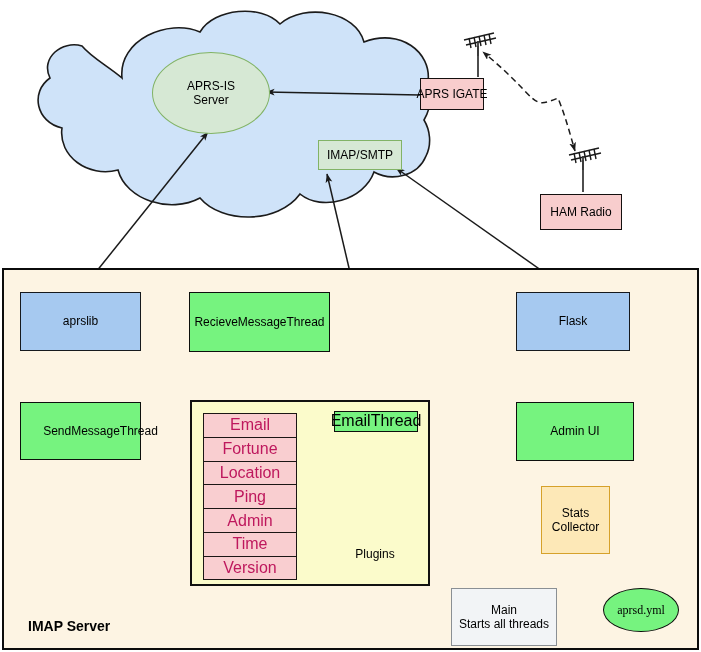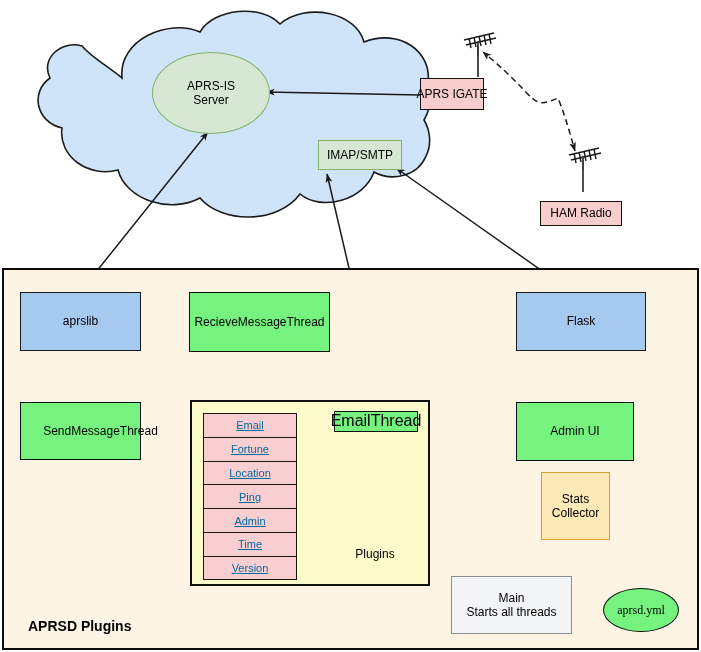--- a/index.html
+++ b/index.html
@@ -96,23 +96,22 @@
   }
   .plugin-row {
     box-sizing: border-box;
     height: 23.8px;
     background: #f9ced0;
     border: 1px solid #1b1615;
     border-bottom: none;
     display: flex;
     align-items: center;
     justify-content: center;
-    font-size: 11px;
-    color: #0369a1;
-    text-decoration: underline;
+    font-size: 16px;
+    color: #be185d;
   }
   .plugin-row:last-child { border-bottom: 1px solid #1b1615; }
 
   .ellipse-label { white-space: pre-line; }
   .cloud-path { fill:#cfe3f9; stroke:#1b1b1b; stroke-width:1.6; }
   .edge { stroke:#1a1a1a; stroke-width:1.5; fill:none; }
   .edge-dash { stroke:#1a1a1a; stroke-width:1.5; fill:none; stroke-dasharray:6 4; }
   .antenna { stroke:#1a1a1a; stroke-width:1.4; fill:none; }
   .mast { stroke:#3a3a3a; stroke-width:1.8; }
 </style>
@@ -193,69 +192,69 @@
     <line class="edge" x1="300" y1="421" x2="331" y2="421" marker-end="url(#arrow)" marker-start="url(#arrowStart)"></line>
 
     <line class="edge" x1="575" y1="352" x2="575" y2="401" marker-end="url(#arrow)" marker-start="url(#arrowStart)"></line>
 
     <line class="edge" x1="575" y1="485" x2="575" y2="462" marker-end="url(#arrow)"></line>
 
     <line class="edge" x1="604" y1="610" x2="573" y2="610" marker-end="url(#arrow)"></line>
   </svg>
 
   <div id="server-panel"></div>
-  <div id="server-label">APRSD Plugins</div>
+  <div id="server-label">IMAP Server</div>
 
   <div class="node fill-palegreen ellipse-label" style="left:152px; top:52px; width:118px; height:82px; border-radius:50%;">
     <span style="white-space:pre-line;">APRS-IS
 Server</span>
   </div>
 
   <div class="node fill-palegreen" style="left:286px; top:140px; width:84px; height:30px;margin-left:32px;">
     <span>IMAP/SMTP</span>
   </div>
 
   <div class="node fill-pink" style="left:420px; top:78px; width:64px; height:32px;">
     <span>APRS IGATE</span>
   </div>
 
-  <div class="node fill-pink" style="left:540px; top:201px; width:82px; height:25px;justify-content:center;">
+  <div class="node fill-pink" style="left:540px; top:194px; width:82px; height:36px;justify-content:center;">
     <span>HAM Radio</span>
   </div>
 
   <div class="node fill-blue" style="left:20px; top:292px; width:121px; height:59px;">
     <span>aprslib</span>
   </div>
 
   <div class="node fill-green" style="left:189px; top:292px; width:141px; height:60px;">
     <span>RecieveMessageThread</span>
   </div>
 
   <div class="node fill-green" style="left:20px; top:402px; width:121px; height:58px;padding-left:40px;">
     <span>SendMessageThread</span>
   </div>
 
   <div class="node fill-green" style="left:334px; top:411px; width:84px; height:21px; font-size:16px; z-index:7;">
     <span>EmailThread</span>
   </div>
 
-  <div class="node fill-blue" style="left:516px; top:292px; width:130px; height:59px;">
+  <div class="node fill-blue" style="left:516px; top:292px; width:114px; height:59px;">
     <span>Flask</span>
   </div>
 
   <div class="node fill-green" style="left:516px; top:402px; width:118px; height:59px;">
     <span>Admin UI</span>
   </div>
 
-  <div class="node fill-tan" style="left:541px; top:472px; width:69px; height:68px;">
+  <div class="node fill-tan" style="left:541px; top:486px; width:69px; height:68px;">
     <span style="white-space:pre-line;">Stats
 Collector</span>
   </div>
 
-  <div class="node fill-gray" style="left:451px; top:576px; width:121px; height:58px;">
+  <div class="node fill-gray" style="left:451px; top:588px; width:106px; height:58px;">
     <span style="white-space:pre-line;">Main
 Starts all threads</span>
   </div>
 
   <div class="node fill-ellipse-green" style="left:603px; top:588px; width:76px; height:44px;">
     <span>aprsd.yml</span>
   </div>
 
   <div id="plugins-box"></div>
   <div id="plugins-caption">Plugins</div>

